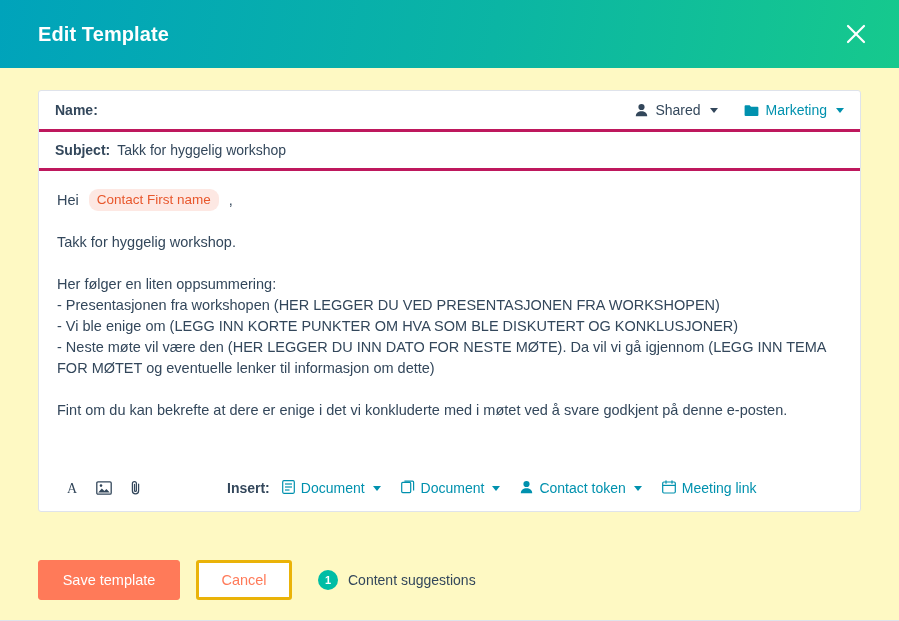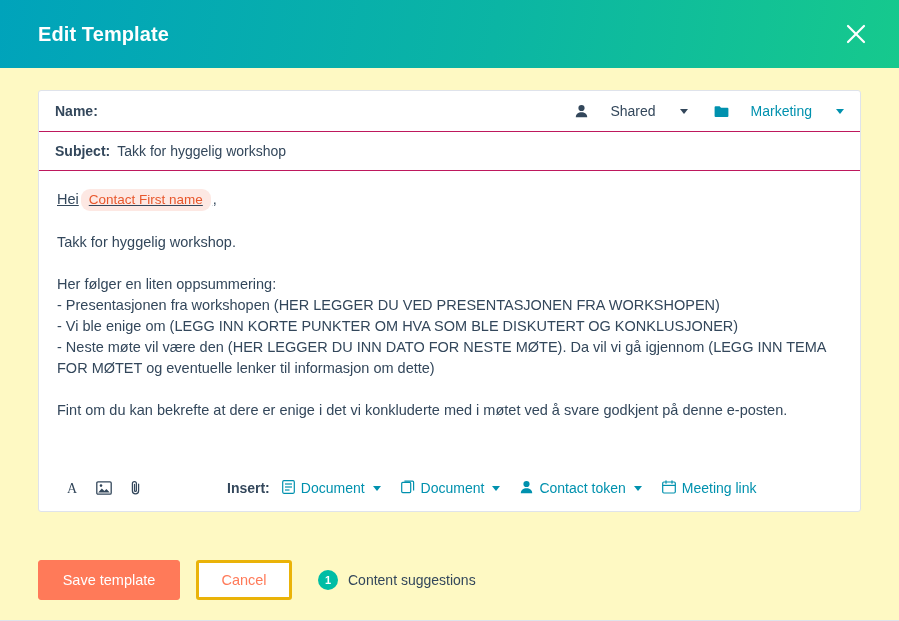--- a/index.html
+++ b/index.html
@@ -67,21 +67,21 @@
     background: #ffffff;
     display: flex;
     flex-direction: column;
   }
 
   .row-name, .row-subject {
     display: flex;
     align-items: center;
     padding: 0 16px;
     height: 40px;
-    border-bottom: 1px solid #be185d;
+    border-bottom: 3px solid #be185d;
     font-size: 14px;
     color: #33475b;
   }
   .row-name { height: 41px; }
   .row-subject { height: 39px; }
 
   .field-label {
     font-weight: bold;
     color: #33475b;
     margin-right: 7px;
@@ -95,21 +95,21 @@
 
   .meta-group {
     display: flex;
     align-items: center;
     gap: 26px;
     margin-left: auto;
   }
   .meta-item {
     display: flex;
     align-items: center;
-    gap: 22px;
+    gap: 7px;
     color: #0091ae;
     font-size: 14px;
     cursor: pointer;
     white-space: nowrap;
   }
   .meta-item .glyph { display: flex; align-items: center; }
   .caret {
     width: 0; height: 0;
     border-left: 4px solid transparent;
     border-right: 4px solid transparent;
@@ -139,23 +139,22 @@
     padding: 3px 8px;
     font-size: 13.5px;
     line-height: 16px;
     margin: 0 2px;
     cursor: pointer;
     vertical-align: baseline;
   }
 
   .greeting-row {
     display: flex;
-    align-items: flex-start;
-    gap: 0;
-    text-decoration: underline;
+    align-items: flex-end;
+    gap: 8px;
   }
 
   
   .toolbar {
     display: flex;
     align-items: center;
     padding: 8px 16px 14px 16px;
     gap: 0;
   }
   .tool-icons {

